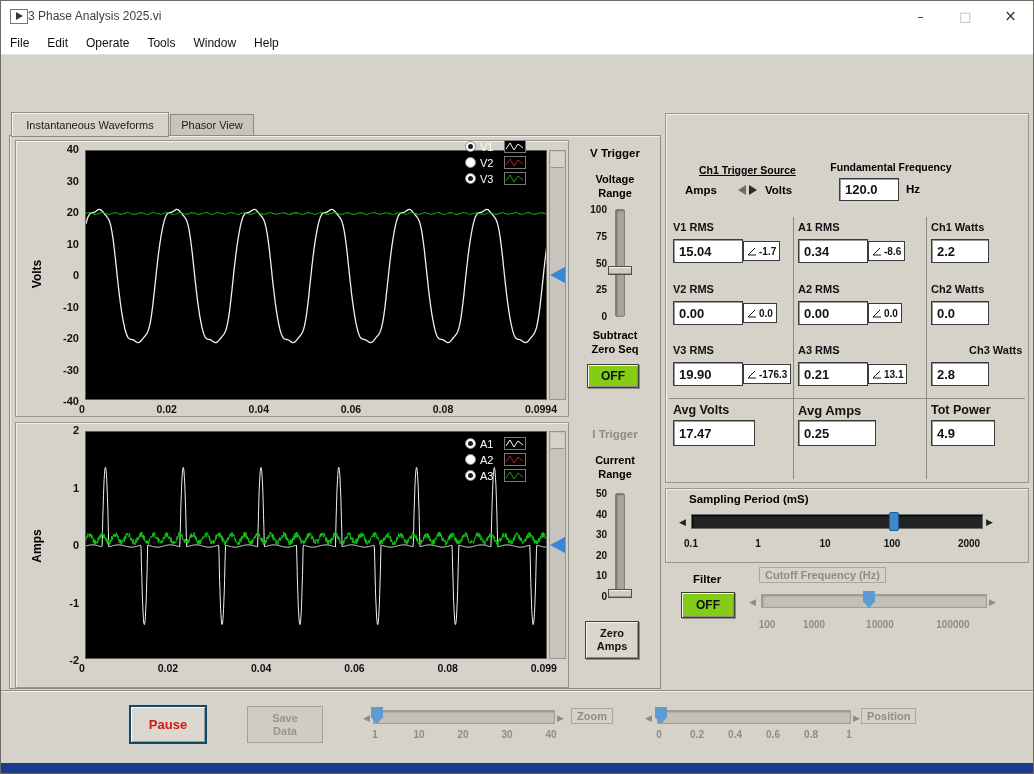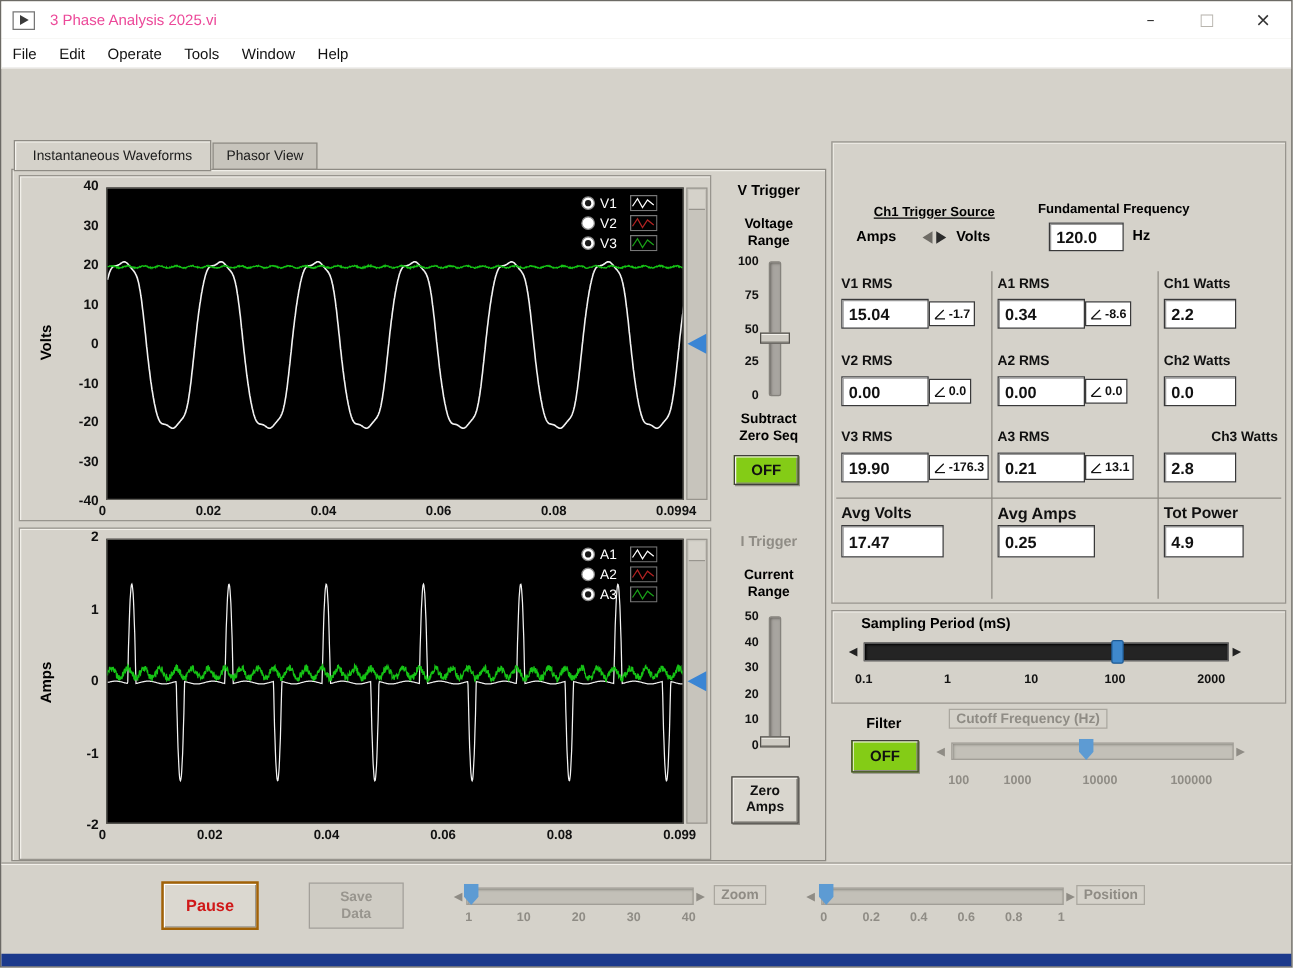--- a/index.html
+++ b/index.html
@@ -3,21 +3,21 @@
 <meta charset="utf-8">
 <style>
   *{box-sizing:border-box;margin:0;padding:0}
   body{font-family:"Liberation Sans",sans-serif;background:#777}
   .page{position:relative;width:1034px;height:774px;overflow:hidden;background:#d5d2ca;border:1px solid #6c6a65}
   .abs{position:absolute}
   .b{font-weight:bold}
   .titlebar{left:0;top:0;width:100%;height:30px;background:#fff;display:flex;align-items:center}
   .appicon{width:18px;height:15px;border:1px solid #767676;background:#fff;margin-left:9px;display:flex;align-items:center;justify-content:center}
   .appicon::after{content:"";width:0;height:0;border-top:4px solid transparent;border-bottom:4px solid transparent;border-left:7px solid #3a3a3a}
-  .title-text{font-size:12px;color:#ec4899;margin-left:12px}
+  .title-text{font-size:12px;color:#404040;margin-left:0}
   .wctrl{width:45px;height:30px;display:flex;align-items:center;justify-content:center;font-size:13px;color:#333;font-family:"DejaVu Sans",sans-serif}
   .menubar{left:0;top:30px;width:100%;height:24px;background:#fff;display:flex;align-items:center;border-bottom:1px solid #e2e0dc}
   .menu-item{font-size:12px;color:#111;padding:4px 9px}
   .banner{left:64px;top:62px;width:906px;height:38px;background:#000;color:#f2f2f2;display:flex;align-items:center;justify-content:center;font-size:27px}
   .tab{display:flex;align-items:center;justify-content:center;font-size:11px;border:1px solid #8e8b84;color:#1a1a1a}
   .tab.active{background:#d5d2ca;z-index:2;box-shadow:inset 1px 1px 0 #f5f3ee}
   .frame{border:1px solid #98958e;box-shadow:inset 1px 1px 0 #f2f0ea}
   .gframe{border:1px solid #98958e;box-shadow:inset 1px 1px 0 #f2f0ea}
   .plot{background:#000;border:1px solid #5f5d58}
   .yticks{display:flex;flex-direction:column;justify-content:space-between;align-items:flex-end;font-weight:bold;font-size:11px;color:#111}
@@ -44,21 +44,21 @@
   .tri-r{width:0;height:0;border-top:5px solid transparent;border-bottom:5px solid transparent;border-left:8px solid #2b2b2b}
   .dtrack{background:#242424;border:1px solid #6a6a6a;box-shadow:inset 1px 1px 2px #000}
   .ltrack{background:#c3c0b8;border:1px solid #a19e97;box-shadow:inset 1px 1px 2px #8f8c85}
   .bthumb{width:10px;height:19px;background:#3f88cc;border:1px solid #1e5a94;border-radius:2px}
   .pent{width:12px;height:17px;background:#5d9bd3;clip-path:polygon(0 0,100% 0,100% 60%,50% 100%,0 60%)}
   .arrow{font-size:9px;color:#222;font-family:"DejaVu Sans",sans-serif}
   .arrow.dis{color:#8f8c85}
   .tick{font-weight:bold;font-size:10px;color:#111;transform:translateX(-50%)}
   .tick.dim{color:#8f8c85}
   .caption{border:1px solid #aaa79f;color:#8f8c85;font-weight:bold;font-size:11px;padding:1px 5px}
-  .pausebtn{background:#dbd8d0;border:2px solid #a16207;box-shadow:inset 1px 1px 0 #fff,inset -1px -1px 0 #9a978f;color:#d01818;font-weight:bold;font-size:13px;font-family:inherit}
+  .pausebtn{background:#dbd8d0;border:2px solid #0c4a6e;box-shadow:inset 1px 1px 0 #fff,inset -1px -1px 0 #9a978f;color:#d01818;font-weight:bold;font-size:13px;font-family:inherit}
   .savebtn{background:#cfccc4;border:1px solid #a3a09a;color:#98958e;font-weight:bold;font-size:11px;display:flex;flex-direction:column;align-items:center;justify-content:center;line-height:13px;font-family:inherit}
   .divline{background:#8e8b84}
 </style>
 </head>
 <body>
 
 <div class="page">
 
   <div class="abs titlebar">
     <span class="appicon"></span>
@@ -101,21 +101,21 @@
       <polyline points="0.0,62.8 0.3,62.1 0.7,62.2 1.0,62.2 1.3,62.2 1.6,61.6 2.0,61.6 2.3,61.8 2.6,61.7 3.0,61.7 3.3,62.2 3.6,61.6 4.0,61.7 4.3,61.9 4.6,61.6 5.0,62.1 5.3,62.1 5.6,62.4 5.9,61.8 6.3,62.2 6.6,62.2 6.9,62.3 7.3,63.2 7.6,62.8 7.9,62.6 8.3,63.4 8.6,62.9 8.9,63.6 9.2,62.9 9.6,63.6 9.9,63.4 10.2,63.2 10.6,63.3 10.9,63.2 11.2,63.0 11.6,63.3 11.9,62.7 12.2,62.3 12.5,62.9 12.9,62.7 13.2,62.1 13.5,61.9 13.9,62.0 14.2,62.4 14.5,62.0 14.8,61.6 15.2,61.6 15.5,62.1 15.8,61.8 16.2,61.3 16.5,61.3 16.8,61.8 17.2,62.0 17.5,61.9 17.8,62.4 18.2,61.7 18.5,62.4 18.8,62.4 19.1,62.3 19.5,62.5 19.8,62.7 20.1,63.0 20.5,62.5 20.8,62.6 21.1,63.4 21.4,63.0 21.8,63.6 22.1,62.8 22.4,63.2 22.8,63.4 23.1,63.2 23.4,63.3 23.8,63.2 24.1,63.5 24.4,62.8 24.8,63.0 25.1,63.0 25.4,62.4 25.7,62.1 26.1,62.6 26.4,62.7 26.7,62.1 27.1,62.2 27.4,61.8 27.7,61.6 28.0,61.7 28.4,61.7 28.7,62.1 29.0,61.8 29.4,61.7 29.7,62.1 30.0,62.0 30.4,61.5 30.7,61.8 31.0,61.9 31.3,61.8 31.7,62.4 32.0,62.1 32.3,62.6 32.7,62.9 33.0,62.7 33.3,63.3 33.7,63.1 34.0,62.7 34.3,63.4 34.6,62.8 35.0,63.1 35.3,63.0 35.6,63.7 36.0,63.1 36.3,62.8 36.6,63.1 37.0,63.1 37.3,62.9 37.6,62.8 38.0,62.4 38.3,62.3 38.6,63.0 38.9,62.1 39.3,61.9 39.6,62.4 39.9,62.4 40.3,61.5 40.6,61.8 40.9,61.6 41.3,61.7 41.6,61.5 41.9,61.6 42.2,61.9 42.6,62.0 42.9,62.2 43.2,62.0 43.6,61.6 43.9,62.1 44.2,62.3 44.5,62.7 44.9,62.8 45.2,62.5 45.5,62.6 45.9,62.9 46.2,63.0 46.5,63.4 46.9,63.5 47.2,62.7 47.5,63.6 47.9,63.5 48.2,63.2 48.5,63.3 48.8,63.4 49.2,63.6 49.5,63.3 49.8,62.7 50.2,63.1 50.5,63.2 50.8,63.1 51.1,62.2 51.5,62.7 51.8,62.7 52.1,62.3 52.5,62.6 52.8,62.1 53.1,62.1 53.5,62.2 53.8,61.6 54.1,62.1 54.4,61.7 54.8,61.3 55.1,61.3 55.4,62.1 55.8,61.4 56.1,61.6 56.4,62.3 56.8,62.3 57.1,62.2 57.4,62.0 57.8,62.7 58.1,62.2 58.4,62.2 58.7,62.9 59.1,62.9 59.4,63.2 59.7,63.3 60.1,63.4 60.4,63.0 60.7,63.1 61.0,63.5 61.4,63.0 61.7,63.3 62.0,63.1 62.4,63.0 62.7,63.6 63.0,62.8 63.4,62.8 63.7,62.4 64.0,62.4 64.4,62.3 64.7,62.2 65.0,62.0 65.3,62.1 65.7,62.2 66.0,61.9 66.3,61.9 66.7,61.4 67.0,61.6 67.3,62.1 67.6,61.9 68.0,61.3 68.3,61.6 68.6,61.4 69.0,62.2 69.3,62.3 69.6,62.4 70.0,62.5 70.3,62.5 70.6,62.3 71.0,62.4 71.3,62.7 71.6,62.8 71.9,62.4 72.3,63.3 72.6,62.7 72.9,62.9 73.3,62.7 73.6,63.0 73.9,63.0 74.3,63.2 74.6,63.4 74.9,63.2 75.2,63.2 75.6,62.9 75.9,63.3 76.2,62.9 76.6,62.9 76.9,63.0 77.2,62.3 77.6,62.4 77.9,62.1 78.2,62.5 78.5,62.3 78.9,61.9 79.2,61.5 79.5,61.5 79.9,61.6 80.2,62.1 80.5,61.3 80.9,61.7 81.2,62.0 81.5,61.6 81.8,62.1 82.2,62.2 82.5,62.2 82.8,62.5 83.2,62.2 83.5,62.6 83.8,62.5 84.1,62.7 84.5,63.2 84.8,63.0 85.1,62.5 85.5,63.0 85.8,63.4 86.1,63.2 86.5,63.1 86.8,63.4 87.1,63.6 87.5,63.0 87.8,63.1 88.1,63.4 88.4,63.1 88.8,63.2 89.1,63.0 89.4,63.2 89.8,63.1 90.1,62.8 90.4,62.7 90.8,62.4 91.1,62.0 91.4,62.4 91.7,62.4 92.1,61.9 92.4,61.7 92.7,61.3 93.1,61.8 93.4,62.1 93.7,61.7 94.0,61.4 94.4,61.4 94.7,61.7 95.0,62.1 95.4,62.2 95.7,61.9 96.0,61.8 96.4,62.2 96.7,62.7 97.0,62.8 97.3,62.7 97.7,62.8 98.0,63.1 98.3,62.8 98.7,63.4 99.0,63.1 99.3,62.8 99.7,63.1 100.0,63.2 100.3,63.3 100.7,62.9 101.0,63.0 101.3,63.5 101.6,62.6 102.0,62.6 102.3,62.7 102.6,63.1 103.0,62.9 103.3,62.9 103.6,62.2 103.9,61.9 104.3,61.7 104.6,62.2 104.9,61.7 105.3,61.4 105.6,62.2 105.9,61.7 106.3,61.8 106.6,62.1 106.9,61.9 107.2,61.9 107.6,62.1 107.9,61.5 108.2,61.7 108.6,61.6 108.9,62.4 109.2,62.1 109.6,62.5 109.9,62.9 110.2,62.4 110.6,62.7 110.9,63.3 111.2,63.4 111.5,63.1 111.9,63.6 112.2,63.0 112.5,63.0 112.9,63.5 113.2,62.9 113.5,63.4 113.8,63.5 114.2,62.7 114.5,63.4 114.8,63.3 115.2,62.7 115.5,62.7 115.8,62.5 116.2,62.5 116.5,62.2 116.8,62.0 117.1,62.3 117.5,62.2 117.8,62.2 118.1,61.9 118.5,62.0 118.8,62.0 119.1,61.5 119.5,61.5 119.8,61.7 120.1,62.2 120.5,61.9 120.8,61.4 121.1,61.9 121.4,61.9 121.8,61.9 122.1,61.9 122.4,62.3 122.8,62.5 123.1,62.3 123.4,62.3 123.8,63.0 124.1,62.8 124.4,62.9 124.7,62.9 125.1,63.6 125.4,63.1 125.7,63.4 126.1,63.4 126.4,63.0 126.7,63.1 127.0,63.2 127.4,62.8 127.7,63.3 128.0,63.1 128.4,62.9 128.7,62.9 129.0,62.8 129.4,62.2 129.7,62.3 130.0,61.7 130.3,62.3 130.7,61.7 131.0,61.7 131.3,61.6 131.7,61.8 132.0,61.5 132.3,61.8 132.7,61.5 133.0,61.9 133.3,62.2 133.6,61.6 134.0,61.5 134.3,62.0 134.6,62.3 135.0,62.0 135.3,62.5 135.6,62.3 136.0,63.0 136.3,62.4 136.6,63.1 136.9,63.3 137.3,62.7 137.6,62.8 137.9,62.9 138.3,63.3 138.6,63.7 138.9,63.4 139.3,63.1 139.6,63.5 139.9,63.0 140.3,62.9 140.6,62.7 140.9,63.0 141.2,62.5 141.6,62.2 141.9,62.4 142.2,62.6 142.6,62.0 142.9,62.2 143.2,62.2 143.6,61.5 143.9,61.8 144.2,61.8 144.5,61.5 144.9,61.5 145.2,61.7 145.5,62.1 145.9,61.4 146.2,61.4 146.5,62.2 146.9,62.0 147.2,62.1 147.5,62.1 147.8,61.9 148.2,62.3 148.5,62.4 148.8,62.9 149.2,63.1 149.5,62.8 149.8,63.0 150.2,63.4 150.5,63.2 150.8,63.4 151.1,63.4 151.5,63.5 151.8,63.4 152.1,63.7 152.5,63.1 152.8,63.5 153.1,63.5 153.5,63.4 153.8,62.7 154.1,62.3 154.4,62.3 154.8,62.7 155.1,62.9 155.4,62.2 155.8,61.8 156.1,62.2 156.4,62.3 156.8,61.9 157.1,62.1 157.4,61.9 157.7,61.7 158.1,61.3 158.4,61.6 158.7,62.2 159.1,61.4 159.4,61.5 159.7,62.3 160.0,61.6 160.4,62.4 160.7,62.6 161.0,62.7 161.4,62.3 161.7,62.8 162.0,62.7 162.4,63.1 162.7,62.7 163.0,63.4 163.4,63.2 163.7,63.5 164.0,63.3 164.3,63.1 164.7,63.7 165.0,63.4 165.3,62.9 165.7,63.5 166.0,63.3 166.3,62.6 166.7,63.2 167.0,62.6 167.3,62.6 167.6,62.6 168.0,62.1 168.3,62.0 168.6,62.2 169.0,61.9 169.3,62.1 169.6,61.7 169.9,61.9 170.3,61.4 170.6,61.8 170.9,61.5 171.3,61.5 171.6,62.0 171.9,61.3 172.3,61.5 172.6,61.8 172.9,62.1 173.3,62.2 173.6,61.9 173.9,62.4 174.2,62.9 174.6,62.9 174.9,62.9 175.2,62.7 175.6,63.3 175.9,62.7 176.2,63.2 176.6,62.7 176.9,63.3 177.2,63.7 177.5,63.6 177.9,62.9 178.2,63.1 178.5,63.4 178.9,63.4 179.2,63.4 179.5,62.7 179.8,62.8 180.2,62.7 180.5,62.9 180.8,62.1 181.2,62.3 181.5,62.1 181.8,61.9 182.2,62.3 182.5,62.2 182.8,61.7 183.2,61.9 183.5,62.0 183.8,61.9 184.1,61.3 184.5,61.5 184.8,61.4 185.1,61.8 185.5,61.7 185.8,61.8 186.1,62.4 186.4,61.9 186.8,62.7 187.1,62.0 187.4,63.0 187.8,63.0 188.1,62.7 188.4,62.7 188.8,62.7 189.1,63.1 189.4,62.9 189.8,63.1 190.1,63.6 190.4,63.2 190.7,62.9 191.1,63.1 191.4,63.2 191.7,63.1 192.1,63.5 192.4,62.6 192.7,62.6 193.1,62.6 193.4,62.6 193.7,62.0 194.0,62.1 194.4,62.6 194.7,62.3 195.0,62.3 195.4,61.9 195.7,61.9 196.0,61.7 196.3,62.0 196.7,62.2 197.0,61.9 197.3,62.0 197.7,61.3 198.0,61.5 198.3,61.7 198.7,61.7 199.0,62.3 199.3,61.8 199.7,62.7 200.0,62.0 200.3,63.0 200.6,63.0 201.0,62.6 201.3,63.1 201.6,63.1 202.0,62.8 202.3,63.4 202.6,63.2 202.9,63.5 203.3,63.7 203.6,63.2 203.9,62.9 204.3,63.6 204.6,62.7 204.9,63.3 205.3,63.0 205.6,63.2 205.9,62.4 206.2,63.1 206.6,62.4 206.9,62.1 207.2,62.3 207.6,62.5 207.9,61.7 208.2,62.3 208.6,62.0 208.9,61.3 209.2,62.2 209.6,62.0 209.9,62.0 210.2,61.4 210.5,62.2 210.9,61.4 211.2,62.3 211.5,62.3 211.9,62.0 212.2,62.2 212.5,62.0 212.9,62.5 213.2,62.7 213.5,62.4 213.8,62.7 214.2,63.1 214.5,62.7 214.8,63.1 215.2,63.6 215.5,63.0 215.8,62.9 216.1,63.1 216.5,63.2 216.8,63.2 217.1,63.0 217.5,63.0 217.8,63.4 218.1,62.7 218.5,62.9 218.8,62.9 219.1,63.0 219.4,62.3 219.8,62.1 220.1,62.5 220.4,62.1 220.8,62.1 221.1,61.5 221.4,61.6 221.8,62.2 222.1,61.3 222.4,62.1 222.8,61.6 223.1,61.5 223.4,61.7 223.7,62.0 224.1,61.7 224.4,61.6 224.7,61.8 225.1,62.0 225.4,62.7 225.7,62.6 226.0,62.9 226.4,62.4 226.7,62.4 227.0,62.6 227.4,62.7 227.7,63.5 228.0,63.4 228.4,63.4 228.7,63.2 229.0,62.9 229.3,63.5 229.7,63.0 230.0,63.0 230.3,62.8 230.7,62.8 231.0,62.6 231.3,62.5 231.7,62.8 232.0,63.0 232.3,62.4 232.7,62.5 233.0,62.4 233.3,62.0 233.6,62.0 234.0,61.6 234.3,61.9 234.6,61.5 235.0,61.7 235.3,61.3 235.6,61.9 235.9,61.5 236.3,61.7 236.6,61.8 236.9,61.6 237.3,62.3 237.6,62.3 237.9,62.2 238.3,62.0 238.6,61.9 238.9,62.5 239.2,62.7 239.6,63.2 239.9,62.7 240.2,63.4 240.6,63.1 240.9,62.8 241.2,63.5 241.6,63.2 241.9,63.7 242.2,62.9 242.5,63.7 242.9,62.9 243.2,63.0 243.5,62.7 243.9,62.9 244.2,62.8 244.5,62.4 244.9,63.1 245.2,62.8 245.5,62.0 245.8,62.5 246.2,62.3 246.5,62.1 246.8,62.3 247.2,62.2 247.5,61.4 247.8,62.1 248.2,61.6 248.5,61.7 248.8,61.3 249.1,61.5 249.5,61.6 249.8,61.6 250.1,62.2 250.5,62.1 250.8,61.8 251.1,62.0 251.5,62.7 251.8,62.4 252.1,62.4 252.4,63.1 252.8,62.9 253.1,62.6 253.4,62.8 253.8,63.4 254.1,63.6 254.4,63.4 254.8,63.4 255.1,63.1 255.4,63.1 255.7,63.7 256.1,63.6 256.4,63.3 256.7,63.2 257.1,63.4 257.4,62.6 257.7,63.1 258.1,62.9 258.4,62.5 258.7,62.5 259.1,61.9 259.4,62.2 259.7,62.0 260.0,62.1 260.4,61.8 260.7,62.2 261.0,62.0 261.4,62.1 261.7,61.9 262.0,61.4 262.3,61.6 262.7,61.8 263.0,61.6 263.3,62.1 263.7,62.1 264.0,61.8 264.3,62.3 264.7,63.0 265.0,63.0 265.3,63.0 265.6,62.9 266.0,62.7 266.3,62.9 266.6,63.5 267.0,62.8 267.3,63.3 267.6,63.5 268.0,63.4 268.3,63.4 268.6,63.0 268.9,63.4 269.3,63.1 269.6,62.7 269.9,62.5 270.3,62.9 270.6,63.1 270.9,62.2 271.3,62.8 271.6,62.3 271.9,62.0 272.2,62.4 272.6,61.6 272.9,61.6 273.2,61.4 273.6,62.1 273.9,61.9 274.2,62.2 274.6,61.5 274.9,61.6 275.2,62.2 275.6,61.8 275.9,62.0 276.2,62.3 276.5,61.7 276.9,62.3 277.2,62.2 277.5,62.1 277.9,62.1 278.2,62.5 278.5,63.1 278.8,63.3 279.2,63.4 279.5,62.9 279.8,63.7 280.2,63.3 280.5,63.0 280.8,63.5 281.2,63.4 281.5,63.6 281.8,63.4 282.2,62.9 282.5,62.6 282.8,62.7 283.1,63.0 283.5,63.0 283.8,62.5 284.1,62.5 284.5,62.3 284.8,62.0 285.1,61.8 285.4,61.8 285.8,61.8 286.1,61.7 286.4,61.7 286.8,61.9 287.1,61.7 287.4,61.4 287.8,61.5 288.1,62.1 288.4,62.2 288.8,61.5 289.1,62.1 289.4,62.0 289.7,61.8 290.1,62.0 290.4,62.7 290.7,62.4 291.1,62.9 291.4,62.9 291.7,62.8 292.1,62.7 292.4,62.7 292.7,63.1 293.0,63.1 293.4,63.1 293.7,63.7 294.0,63.7 294.4,63.5 294.7,62.8 295.0,63.2 295.4,63.0 295.7,62.7 296.0,62.4 296.3,63.1 296.7,62.7 297.0,62.3 297.3,62.5 297.7,61.9 298.0,62.4 298.3,61.9 298.7,62.1 299.0,62.3 299.3,61.9 299.6,61.7 300.0,62.1 300.3,61.7 300.6,62.0 301.0,61.8 301.3,62.0 301.6,62.3 302.0,61.9 302.3,61.7 302.6,61.9 302.9,62.8 303.3,62.8 303.6,62.6 303.9,62.8 304.3,62.6 304.6,62.6 304.9,63.5 305.3,63.1 305.6,62.9 305.9,63.2 306.2,63.4 306.6,63.7 306.9,63.7 307.2,63.3 307.6,63.6 307.9,63.2 308.2,63.1 308.5,62.8 308.9,63.3 309.2,62.8 309.5,62.9 309.9,62.7 310.2,62.4 310.5,62.5 310.9,61.8 311.2,62.3 311.5,62.1 311.9,61.8 312.2,61.7 312.5,61.3 312.8,61.9 313.2,62.1 313.5,62.1 313.8,61.7 314.2,62.1 314.5,62.1 314.8,61.7 315.2,61.8 315.5,62.0 315.8,62.7 316.1,62.8 316.5,62.2 316.8,62.4 317.1,62.6 317.5,62.7 317.8,63.0 318.1,63.3 318.5,63.1 318.8,63.1 319.1,63.6 319.4,63.2 319.8,62.9 320.1,62.9 320.4,63.1 320.8,63.5 321.1,63.4 321.4,63.0 321.8,62.5 322.1,62.8 322.4,62.6 322.7,62.1 323.1,62.0 323.4,61.9 323.7,62.0 324.1,61.7 324.4,62.1 324.7,61.7 325.1,62.1 325.4,61.6 325.7,62.2 326.0,61.7 326.4,61.4 326.7,61.4 327.0,61.5 327.4,61.7 327.7,61.7 328.0,62.5 328.4,62.0 328.7,62.2 329.0,62.7 329.3,62.7 329.7,62.6 330.0,63.0 330.3,62.4 330.7,63.4 331.0,63.1 331.3,62.9 331.6,63.3 332.0,63.4 332.3,63.6 332.6,63.4 333.0,63.3 333.3,63.7 333.6,63.4 334.0,63.0 334.3,62.7 334.6,62.6 334.9,63.2 335.3,63.0 335.6,62.3 335.9,62.4 336.3,62.5 336.6,62.5 336.9,62.5 337.3,62.4 337.6,61.8 337.9,62.1 338.3,61.5 338.6,61.5 338.9,61.9 339.2,62.1 339.6,61.6 339.9,61.9 340.2,62.3 340.6,62.3 340.9,62.2 341.2,61.8 341.6,62.4 341.9,62.6 342.2,62.9 342.5,62.3 342.9,62.8 343.2,62.7 343.5,62.6 343.9,63.4 344.2,63.3 344.5,62.9 344.8,63.0 345.2,63.4 345.5,63.4 345.8,63.5 346.2,63.6 346.5,63.1 346.8,62.7 347.2,63.3 347.5,62.9 347.8,62.4 348.1,62.8 348.5,62.9 348.8,62.8 349.1,61.9 349.5,62.0 349.8,62.1 350.1,62.2 350.5,61.8 350.8,61.8 351.1,61.4 351.4,61.4 351.8,61.9 352.1,61.6 352.4,61.3 352.8,61.9 353.1,62.0 353.4,61.6 353.8,62.3 354.1,62.4 354.4,61.9 354.8,62.4 355.1,62.3 355.4,62.3 355.7,63.1 356.1,63.3 356.4,63.1 356.7,63.4 357.1,62.8 357.4,63.2 357.7,63.2 358.1,63.2 358.4,63.3 358.7,63.0 359.0,62.8 359.4,63.3 359.7,63.6 360.0,63.4 360.4,62.9 360.7,62.8 361.0,62.9 361.4,62.7 361.7,62.4 362.0,62.0 362.3,62.0 362.7,62.1 363.0,61.6 363.3,62.3 363.7,61.4 364.0,62.0 364.3,62.2 364.6,61.5 365.0,61.4 365.3,62.2 365.6,61.7 366.0,61.5 366.3,61.9 366.6,62.4 367.0,62.2 367.3,62.2 367.6,62.0 367.9,62.3 368.3,62.6 368.6,62.9 368.9,63.3 369.3,63.4 369.6,62.9 369.9,63.5 370.3,63.6 370.6,62.9 370.9,63.7 371.3,63.6 371.6,63.1 371.9,62.9 372.2,63.5 372.6,62.8 372.9,62.8 373.2,62.9 373.6,63.1 373.9,62.5 374.2,62.3 374.6,62.3 374.9,62.7 375.2,62.1 375.5,62.0 375.9,62.3 376.2,61.5 376.5,61.6 376.9,62.0 377.2,62.0 377.5,61.6 377.9,61.6 378.2,61.9 378.5,61.9 378.8,62.2 379.2,61.6 379.5,61.6 379.8,61.7 380.2,62.5 380.5,62.1 380.8,62.0 381.2,62.3 381.5,62.5 381.8,63.1 382.1,63.0 382.5,63.4 382.8,63.6 383.1,63.6 383.5,63.4 383.8,63.6 384.1,63.4 384.4,63.5 384.8,63.2 385.1,63.2 385.4,62.7 385.8,62.9 386.1,62.8 386.4,62.7 386.8,62.6 387.1,62.5 387.4,62.8 387.8,62.7 388.1,62.5 388.4,62.0 388.7,61.8 389.1,61.8 389.4,61.9 389.7,61.9 390.1,61.4 390.4,61.7 390.7,61.4 391.1,61.3 391.4,61.8 391.7,62.1 392.0,61.8 392.4,61.8 392.7,62.2 393.0,62.4 393.4,62.7 393.7,62.1 394.0,62.6 394.3,62.6 394.7,62.5 395.0,63.3 395.3,62.8 395.7,63.0 396.0,63.1 396.3,63.0 396.7,63.2 397.0,63.4 397.3,63.5 397.7,62.9 398.0,62.9 398.3,63.2 398.6,63.4 399.0,63.4 399.3,63.0 399.6,62.8 400.0,62.5 400.3,62.2 400.6,62.3 400.9,61.8 401.3,61.8 401.6,62.3 401.9,61.7 402.3,61.6 402.6,61.9 402.9,61.6 403.3,61.6 403.6,61.4 403.9,62.1 404.3,61.8 404.6,62.1 404.9,61.8 405.2,62.0 405.6,62.0 405.9,62.3 406.2,62.2 406.6,62.5 406.9,62.7 407.2,62.5 407.6,63.1 407.9,63.1 408.2,63.1 408.5,62.7 408.9,63.6 409.2,63.5 409.5,63.2 409.9,63.0 410.2,63.0 410.5,63.6 410.8,63.5 411.2,63.2 411.5,63.5 411.8,62.7 412.2,63.3 412.5,62.4 412.8,62.4 413.2,62.2 413.5,62.4 413.8,61.9 414.2,61.9 414.5,62.5 414.8,61.9 415.1,62.0 415.5,62.2 415.8,62.1 416.1,61.9 416.5,61.5 416.8,62.0 417.1,62.1 417.4,61.5 417.8,61.7 418.1,62.3 418.4,62.5 418.8,62.5 419.1,62.6 419.4,62.1 419.8,62.8 420.1,62.2 420.4,62.7 420.7,63.2 421.1,62.8 421.4,63.2 421.7,63.1 422.1,63.2 422.4,62.9 422.7,63.6 423.1,63.2 423.4,63.2 423.7,63.3 424.0,62.7 424.4,62.7 424.7,62.5 425.0,63.1 425.4,62.8 425.7,62.4 426.0,62.6 426.4,62.8 426.7,62.4 427.0,62.4 427.4,61.8 427.7,62.3 428.0,61.7 428.3,62.1 428.7,61.4 429.0,61.6 429.3,61.9 429.7,61.7 430.0,61.6 430.3,61.5 430.7,61.5 431.0,62.0 431.3,62.1 431.6,62.0 432.0,62.3 432.3,62.5 432.6,62.6 433.0,63.1 433.3,62.5 433.6,62.8 433.9,63.3 434.3,63.4 434.6,62.9 434.9,62.9 435.3,62.8 435.6,63.4 435.9,63.3 436.3,63.4 436.6,63.4 436.9,63.0 437.3,62.9 437.6,63.1 437.9,62.7 438.2,62.3 438.6,62.4 438.9,62.4 439.2,62.0 439.6,62.4 439.9,62.4 440.2,61.8 440.6,61.8 440.9,61.5 441.2,61.9 441.5,61.3 441.9,61.8 442.2,61.6 442.5,62.1 442.9,61.3 443.2,61.7 443.5,61.8 443.9,61.6 444.2,62.5 444.5,61.9 444.8,62.4 445.2,62.6 445.5,62.5 445.8,62.5 446.2,62.6 446.5,63.0 446.8,63.0 447.2,63.4 447.5,62.8 447.8,63.4 448.1,63.2 448.5,63.7 448.8,63.0 449.1,63.2 449.5,63.1 449.8,63.3 450.1,62.7 450.5,63.2 450.8,62.7 451.1,63.0 451.4,62.9 451.8,62.4 452.1,62.3 452.4,62.5 452.8,61.8 453.1,62.4 453.4,61.9 453.8,62.3 454.1,61.9 454.4,61.9 454.7,61.6 455.1,62.1 455.4,61.6 455.7,61.5 456.1,61.4 456.4,61.7 456.7,62.4 457.1,61.7 457.4,61.8 457.7,62.7 458.0,62.2 458.4,62.2 458.7,62.2 459.0,62.9 459.4,63.1 459.7,63.2 460.0,62.9 460.4,62.9 460.7,62.9 461.0,63.2 461.3,62.9 461.7,63.2 462.0,63.4" fill="none" stroke="#15c415" stroke-width="1"></polyline>
     </svg>
   <div class="abs xticks" style="left:78px;top:402px;width:478px">
     <span>0</span>
     <span>0.02</span>
     <span>0.04</span>
     <span>0.06</span>
     <span>0.08</span>
     <span>0.0994</span>
   </div>
-  <div class="abs legend" style="left:464px;top:154px">
+  <div class="abs legend" style="left:464px;top:138px">
     <div class="lrow">
       <span class="radio on"></span>
       <span class="llabel">V1</span>
       <svg width="22" height="13">
           <rect x="0.5" y="0.5" width="21" height="12" fill="#000" stroke="#777"></rect>
           <polyline points="2,9 6,3 10,10 14,4 19,8" fill="none" stroke="#ffffff"></polyline>
         </svg>
     </div>
     <div class="lrow">
       <span class="radio"></span>

